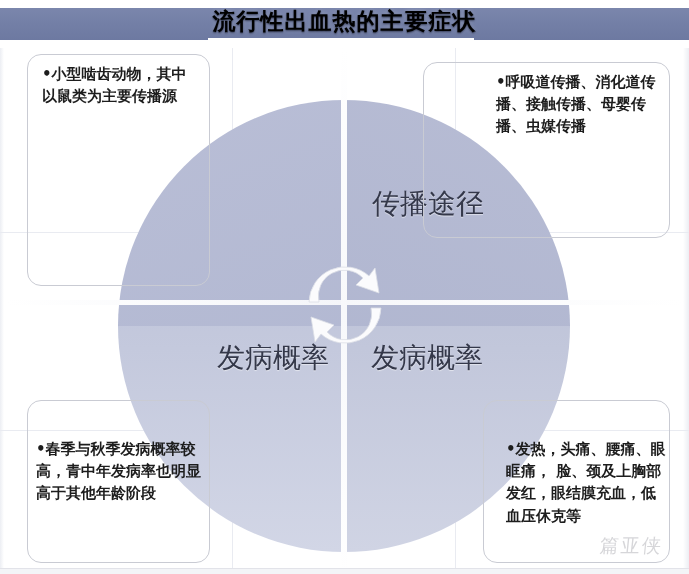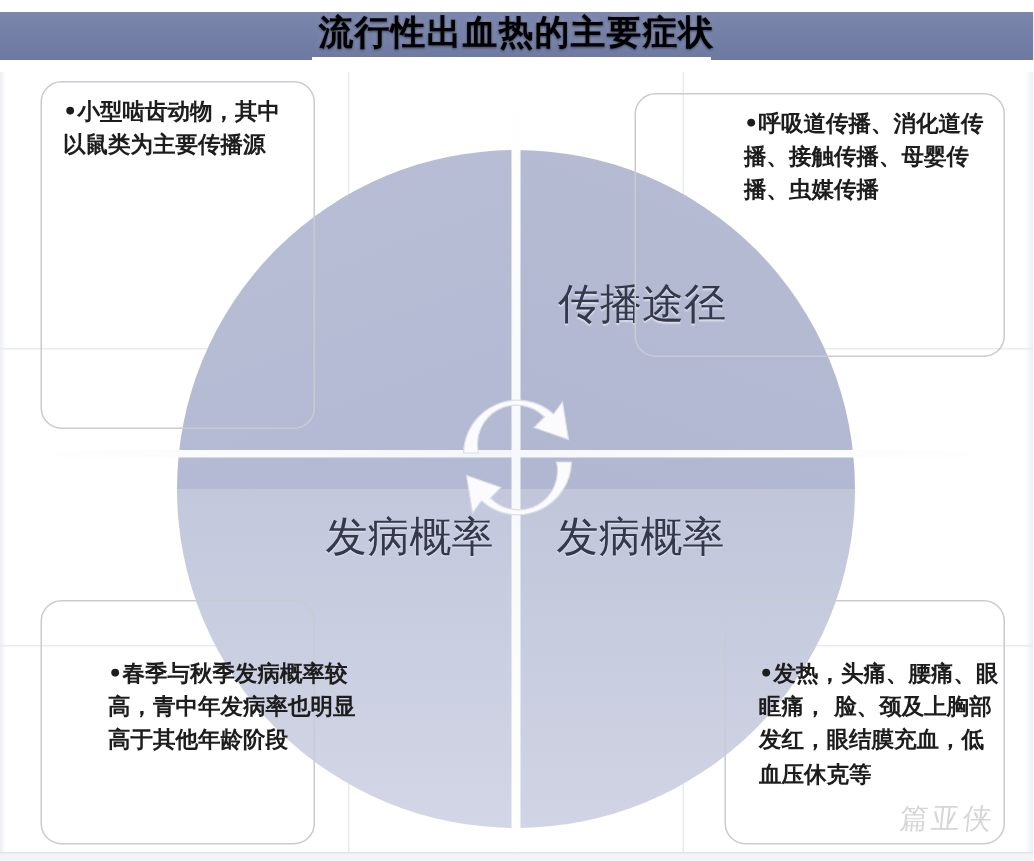--- a/index.html
+++ b/index.html
@@ -147,21 +147,21 @@
     white-space: pre-wrap;
   }
 
   #box-tl { left: 27px;  top: 54px;  width: 183px; height: 232px; }
   #box-tl .callout-text { left: 14px; top: 8px;  width: 152px; }
 
   #box-tr { left: 423px; top: 62px;  width: 247px; height: 176px; }
   #box-tr .callout-text { left: 72px; top: 8px;  width: 168px; }
 
   #box-bl { left: 27px;  top: 400px; width: 183px; height: 163px; }
-  #box-bl .callout-text { left: 8px;  top: 37px; width: 166px; margin-left: 36px; }
+  #box-bl .callout-text { left: 8px;  top: 37px; width: 166px; }
 
   #box-br { left: 483px; top: 400px; width: 187px; height: 163px; }
   #box-br .callout-text { left: 22px; top: 37px; width: 160px; }
 
   
   #watermark {
     position: absolute;
     left: 600px;
     top: 533px;
     font-family: "DejaVu Serif", serif;

